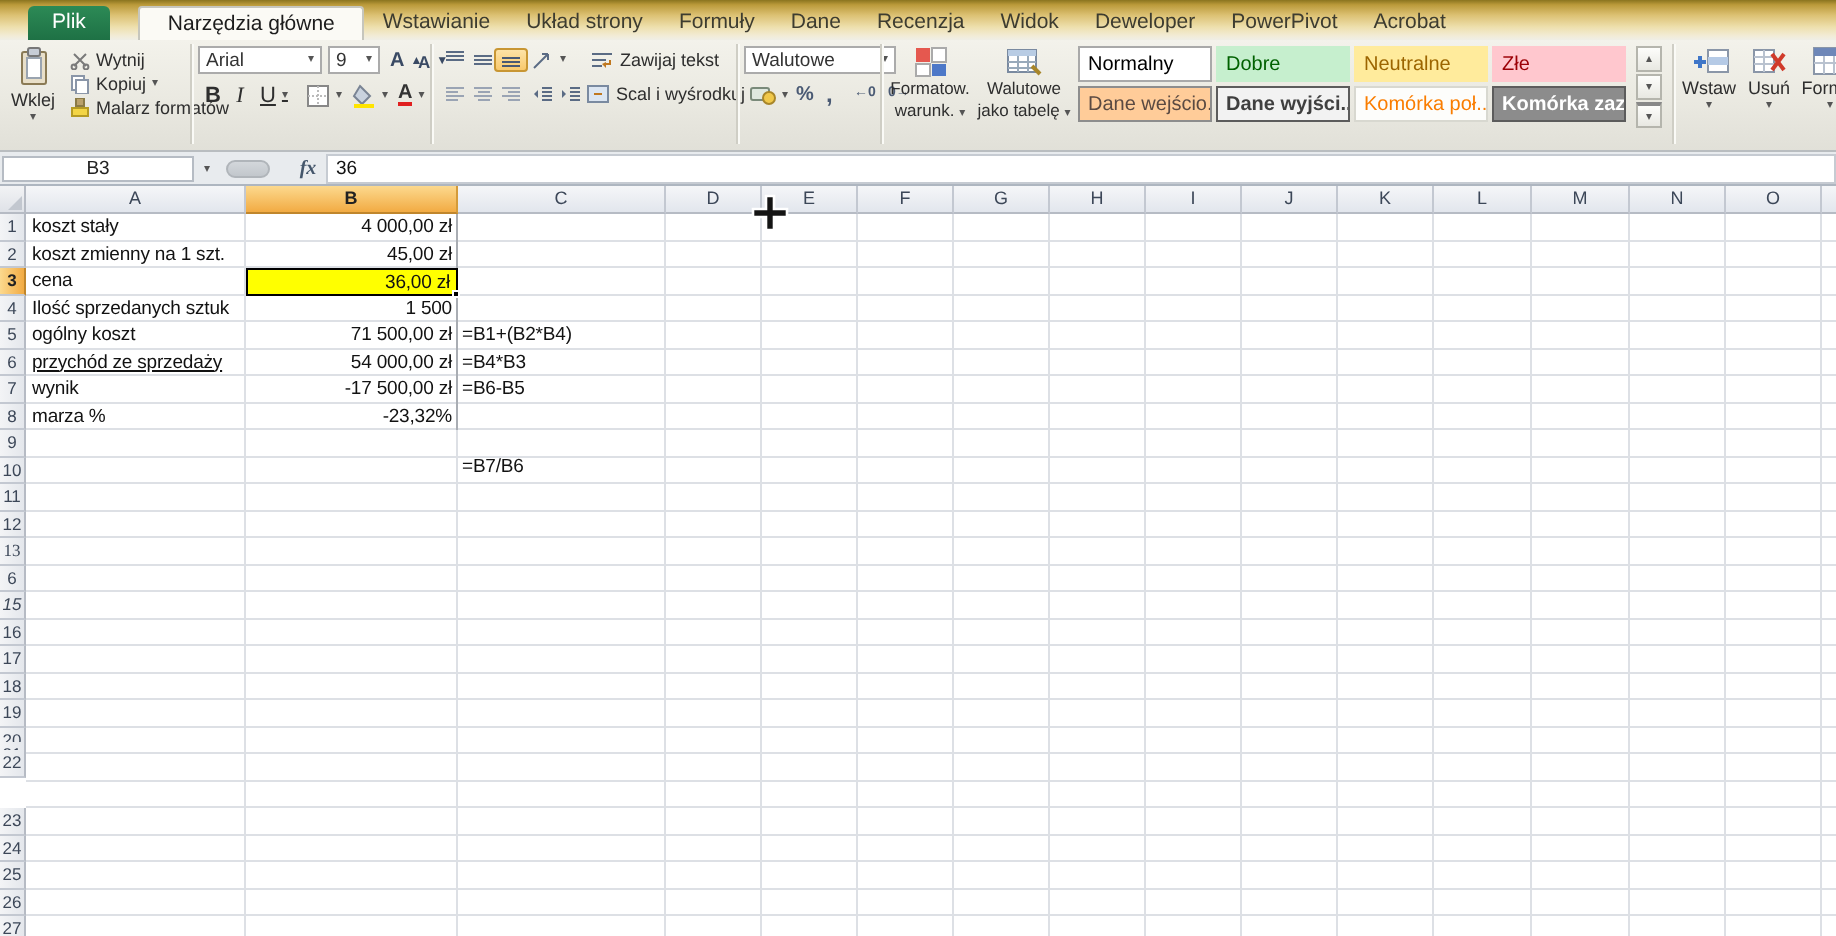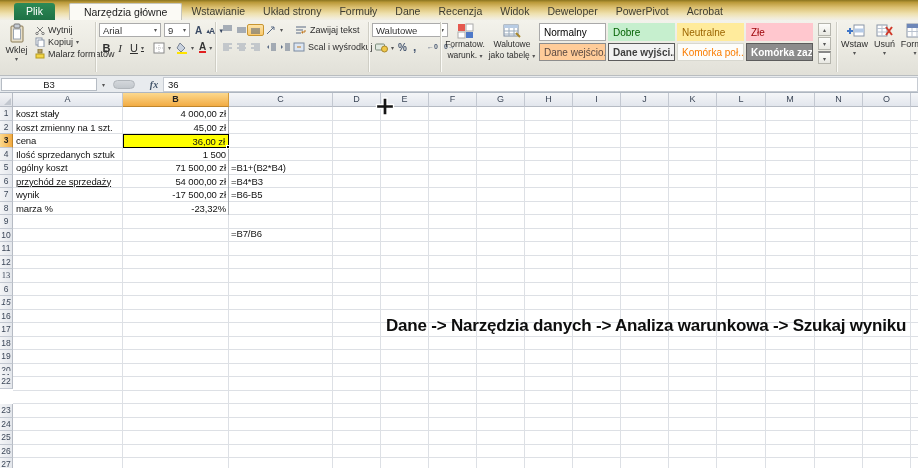--- a/index.html
+++ b/index.html
@@ -472,18 +472,17 @@
       <div class="cell ar" style="left: 123px; top: 81.5px; width: 106px; height: 13.5px; line-height: 13px;">54 000,00 zł</div>
       <div class="cell fm" style="left: 229px; top: 81.5px; width: 104px; height: 13.5px; line-height: 13px;">=B4*B3</div>
       <div class="cell al" style="left: 13px; top: 95px; width: 110px; height: 13.5px; line-height: 13px;">wynik</div>
       <div class="cell ar" style="left: 123px; top: 95px; width: 106px; height: 13.5px; line-height: 13px;">-17 500,00 zł</div>
       <div class="cell fm" style="left: 229px; top: 95px; width: 104px; height: 13.5px; line-height: 13px;">=B6-B5</div>
       <div class="cell al" style="left: 13px; top: 108.5px; width: 110px; height: 13.5px; line-height: 13px;">marza %</div>
       <div class="cell ar" style="left: 123px; top: 108.5px; width: 106px; height: 13.5px; line-height: 13px;">-23,32%</div>
       <div class="cell fm" style="left: 229px; top: 94px; width: 104px; height: 13.5px; line-height: 13px; margin-top: 40px;">=B7/B6</div>
     </div>
 
-  <div class="annotation">Dane -&gt; Narzędzia danych -&gt; Analiza warunkowa -&gt; Szukaj wyniku</div>
 
   <svg class="cursor" width="22" height="21" viewBox="0 0 22 21">
     <path d="M9 1h4v6.5h6.5v4H13V18H9v-6.5H2.5v-4H9z" fill="#141414" stroke="#fff" stroke-width="1.3"></path>
   </svg>
 </div>
 
 </body></html>

